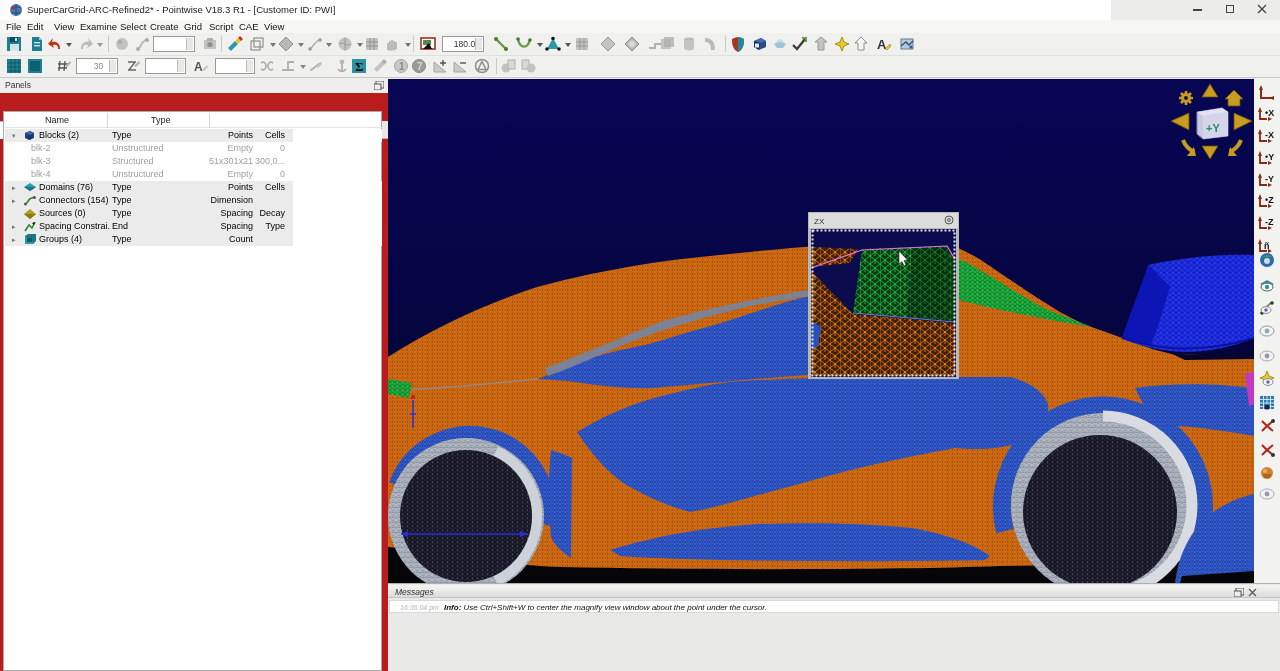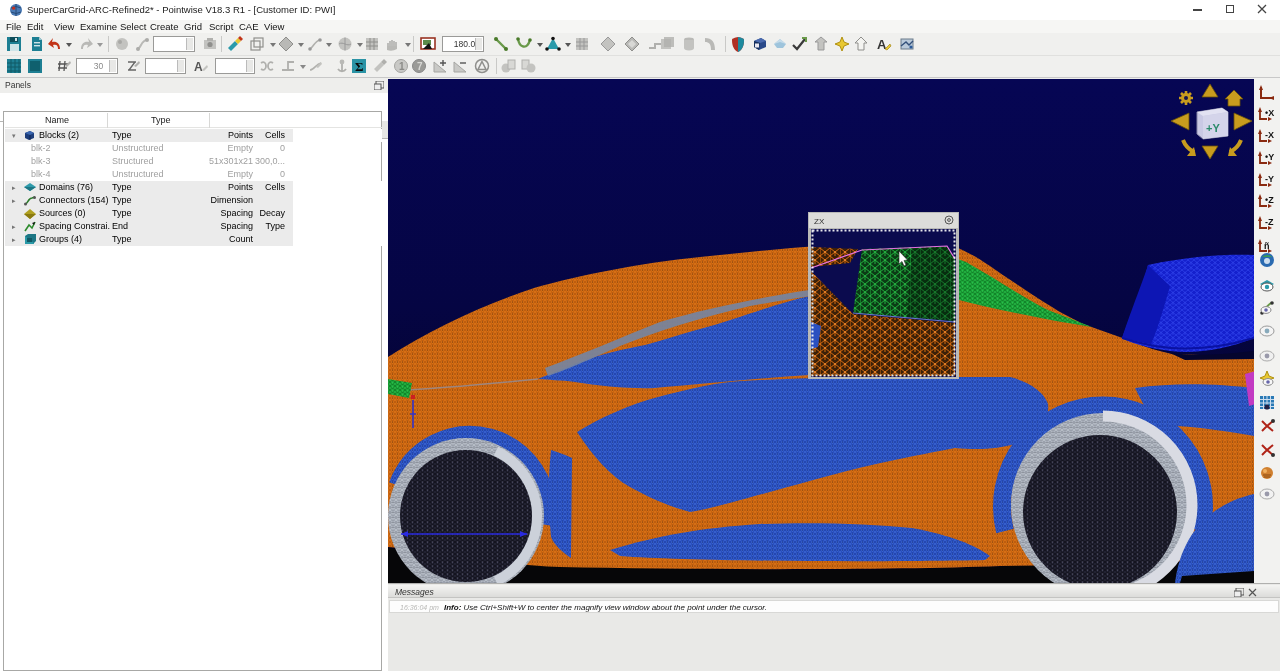--- a/index.html
+++ b/index.html
@@ -1,30 +1,30 @@
 <!DOCTYPE html>
 <html><head>
 <meta charset="utf-8">
 <style>
   * { margin:0; padding:0; box-sizing:border-box; }
   html,body { width:1280px; height:671px; overflow:hidden; }
   body { font-family:"Liberation Sans",sans-serif; position:relative; background:#ececea; }
   .abs { position:absolute; }
-  #titlebar { left:0; top:0; width:1280px; height:20px; background:#ffffff; }
+  #titlebar { left:0; top:0; width:1111px; height:20px; background:#ffffff; }
   #titletext { left:27px; top:4px; font-size:9.5px; color:#222; }
   #menubar { left:0; top:20px; width:1280px; height:13px; background:#f6f6f4; font-size:9.5px; color:#111; }
   .menu { position:absolute; top:1px; }
   #tb1 { left:0; top:33px; width:1280px; height:23px; background:#f0f0ee; border-bottom:1px solid #e0e0de; }
   #tb2 { left:0; top:56px; width:1280px; height:22px; background:#f0f0ee; border-bottom:1px solid #c8c8c8; }
   .sep { position:absolute; top:3px; width:1px; height:16px; background:#c9c9c7; }
   .ico { position:absolute; top:3px; width:17px; height:17px; }
   .dd { position:absolute; top:10px; width:0; height:0; border-left:3px solid transparent; border-right:3px solid transparent; border-top:4px solid #555; }
   .combo { position:absolute; top:3px; height:16px; background:#fff; border:1px solid #9a9a98; font-size:8.5px; color:#333;text-align:center; }
   .spin { position:absolute; right:1px; top:1px; width:7px; height:12px; background:#e8e8e6; border-left:1px solid #bbb; }
-  #lpanel { left:0; top:78px; width:388px; height:593px; background:#ffffff; }
+  #lpanel { left:0; top:78px; width:388px; height:593px; background:#b91c1c; }
   #phead { left:0; top:0; width:388px; height:15px; font-size:8.5px; color:#333; background:#eeeeec; }
   .tabs { left:0; top:15px; width:388px; height:18px; background:#e7e7e5; border-bottom:1px solid #b6b6b4;margin-top:28px; }
   .tab { position:absolute; top:0; height:18px; font-size:9px; color:#222; text-align:center; border-right:1px solid #c2c2c0; padding-top:4px; }
   #tree { left:3px; top:33px; width:379px; height:560px; background:#fff; border:1px solid #a8a8a6; font-size:9px;text-decoration:underline; }
   .trow { position:absolute; left:1px; width:377px; height:13px; }
   .cat { background:linear-gradient(to right,#ebebeb 0,#ebebeb 288px,#fff 288px); }
   .tname { position:absolute; left:34px; top:1px; color:#000; }
   .ttype { position:absolute; left:107px; top:1px; color:#000; }
   .tp { position:absolute; width:60px; right:129px; top:1px; text-align:right; color:#000; }
   .tc { position:absolute; width:45px; right:97px; top:1px; text-align:right; color:#000; }

